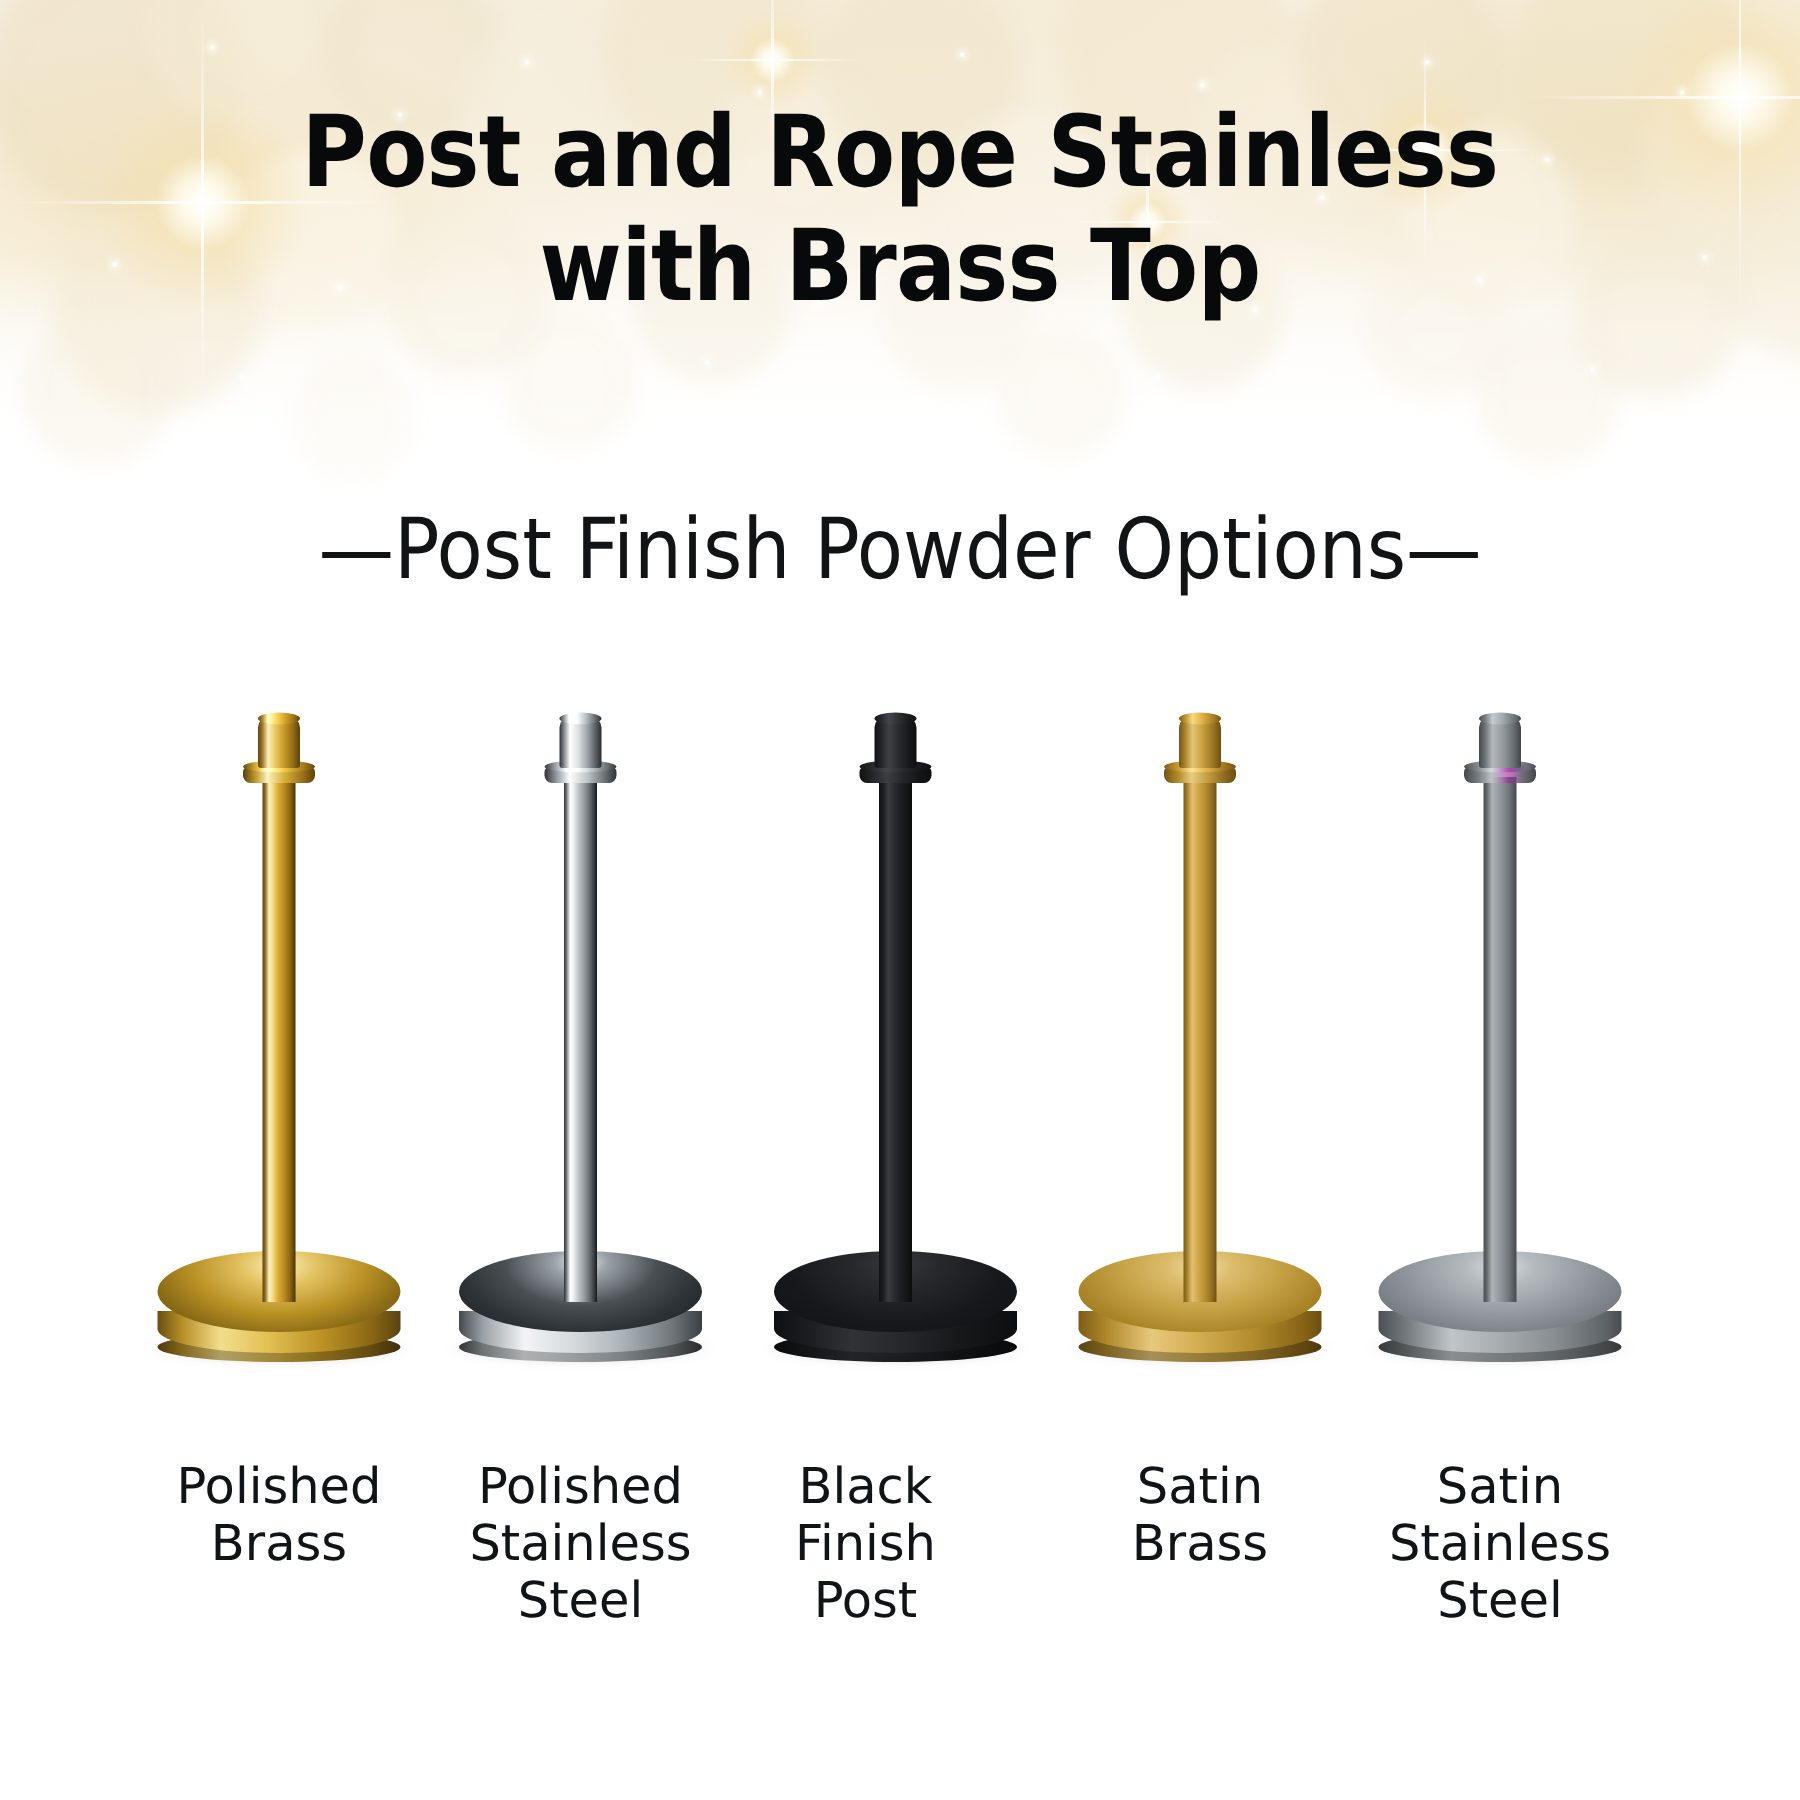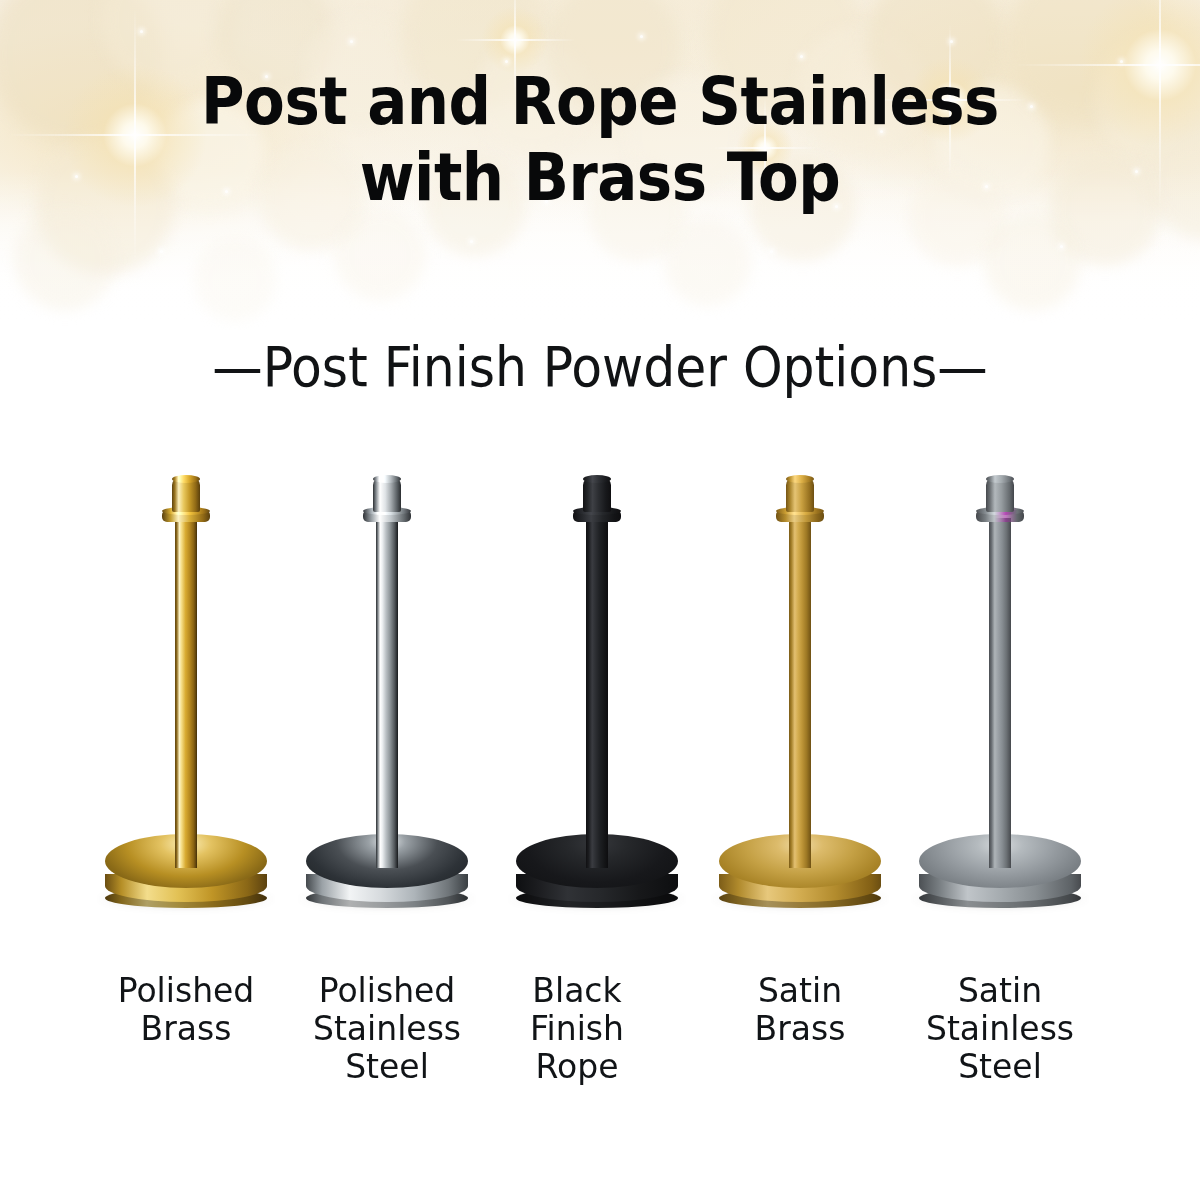--- a/index.html
+++ b/index.html
@@ -288,21 +288,21 @@
       <span>Brass</span>
     </div>
     <div class="lab" style="left:287px;">
       <span>Polished</span>
       <span>Stainless</span>
       <span>Steel</span>
     </div>
     <div class="lab" style="left:477px;">
       <span>Black</span>
       <span>Finish</span>
-      <span>Rope</span>
+      <span>Post</span>
     </div>
     <div class="lab" style="left:700px;">
       <span>Satin</span>
       <span>Brass</span>
     </div>
     <div class="lab" style="left:900px;">
       <span>Satin</span>
       <span>Stainless</span>
       <span>Steel</span>
     </div>

